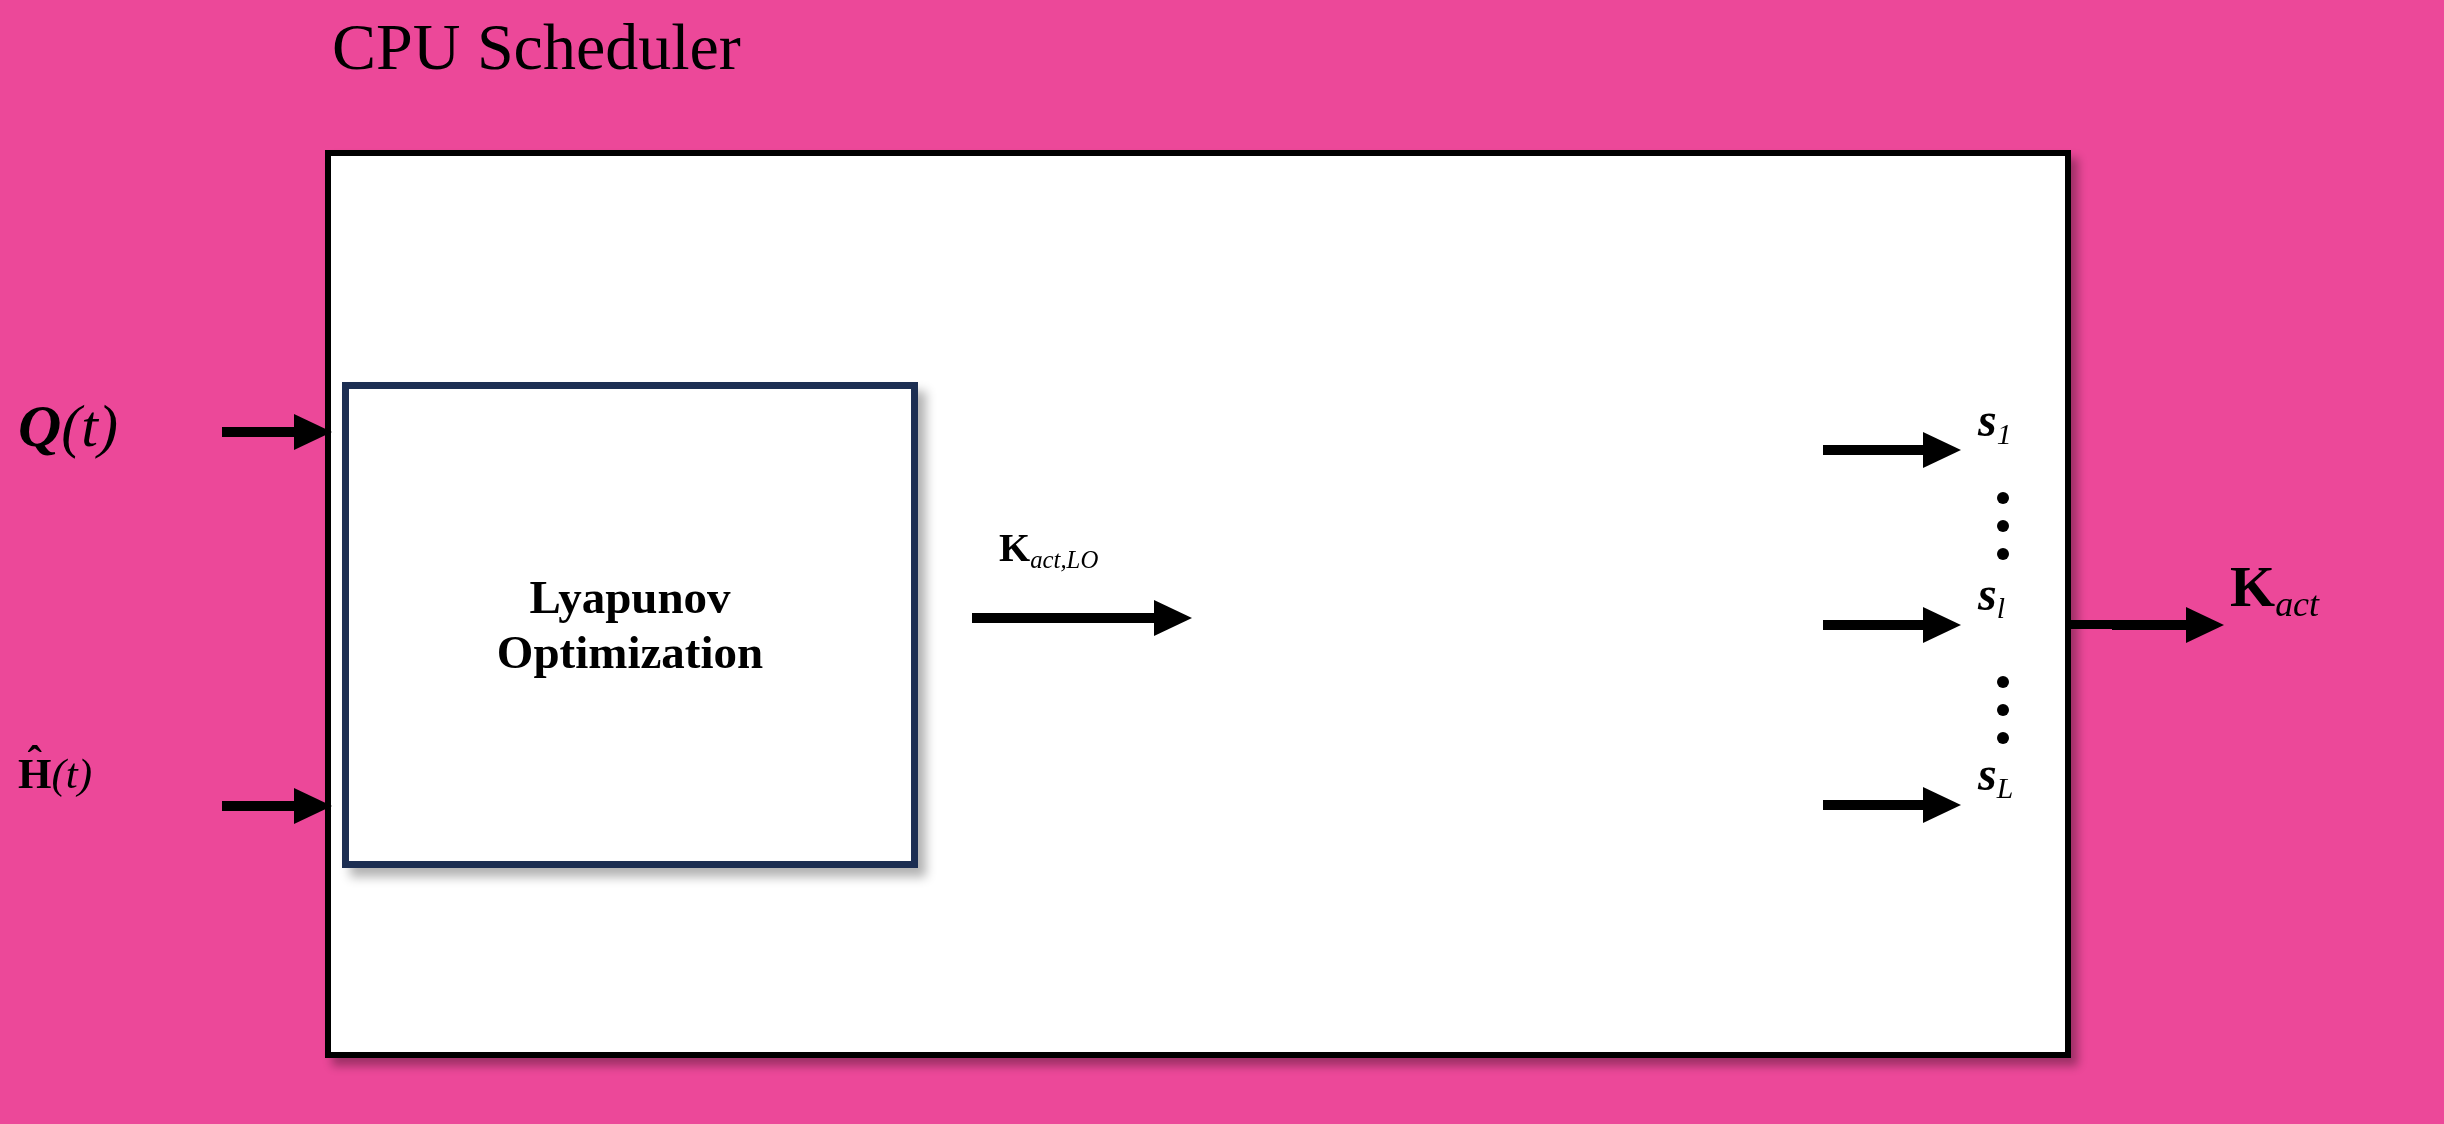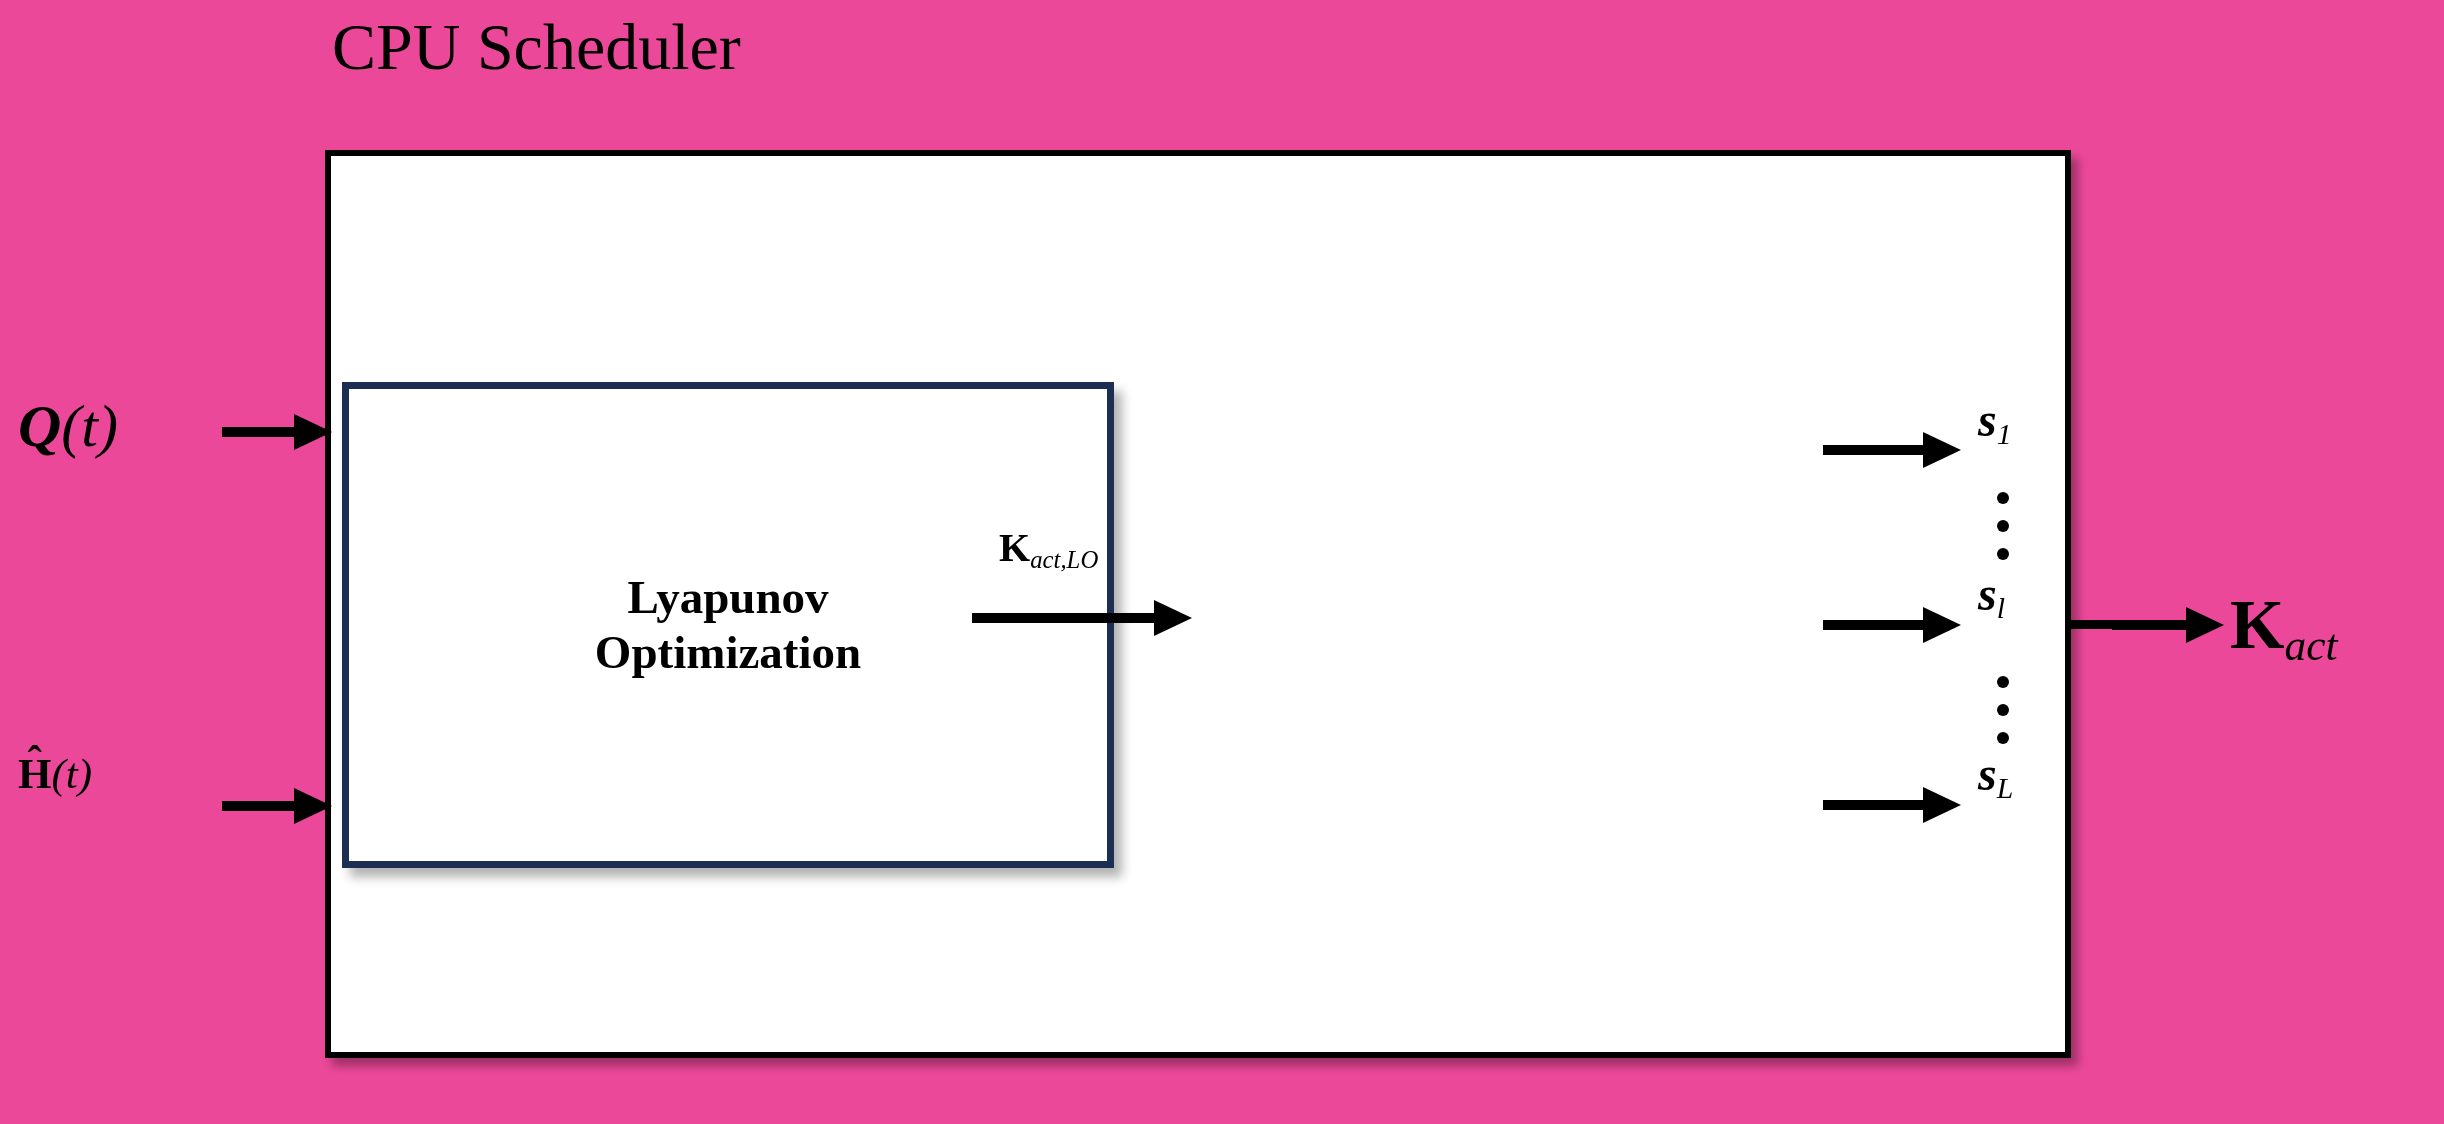--- a/index.html
+++ b/index.html
@@ -64,21 +64,21 @@
     font-size: 47px;
     line-height: 1.18;
     color: #000000;
     white-space: pre-line;
     padding: 0 10px;
   }
 
   #box-lyapunov {
     left: 342px;
     top: 382px;
-    width: 772px;
+    width: 576px;
     height: 486px;
   }
   #box-sus {
     left: 1190px;
     top: 386px;
     width: 637px;
     height: 483px;
   }
 
   
@@ -146,21 +146,21 @@
     transform: translateX(-50%);
     top: -0.30em;
     font-weight: bold;
     font-size: 1em;
     line-height: 1;
   }
 
   #label-q    { left: 18px;  top: 396px; font-size: 60px; text-align: center; }
   #label-h    { left: 18px;  top: 752px; font-size: 43px; }
   #label-kactlo{ left: 999px; top: 528px; font-size: 40px; }
-  #label-kact { left: 2230px; top: 590px; font-size: 70px; }
+  #label-kact { left: 2230px; top: 558px; font-size: 58px; }
 
   .slabel { font-size: 48px; }
   #label-s1 { left: 1978px; top: 396px; }
   #label-sl { left: 1978px; top: 570px; }
   #label-sL { left: 1978px; top: 750px; }
 
   
   .vdots {
     position: absolute;
     width: 14px;

